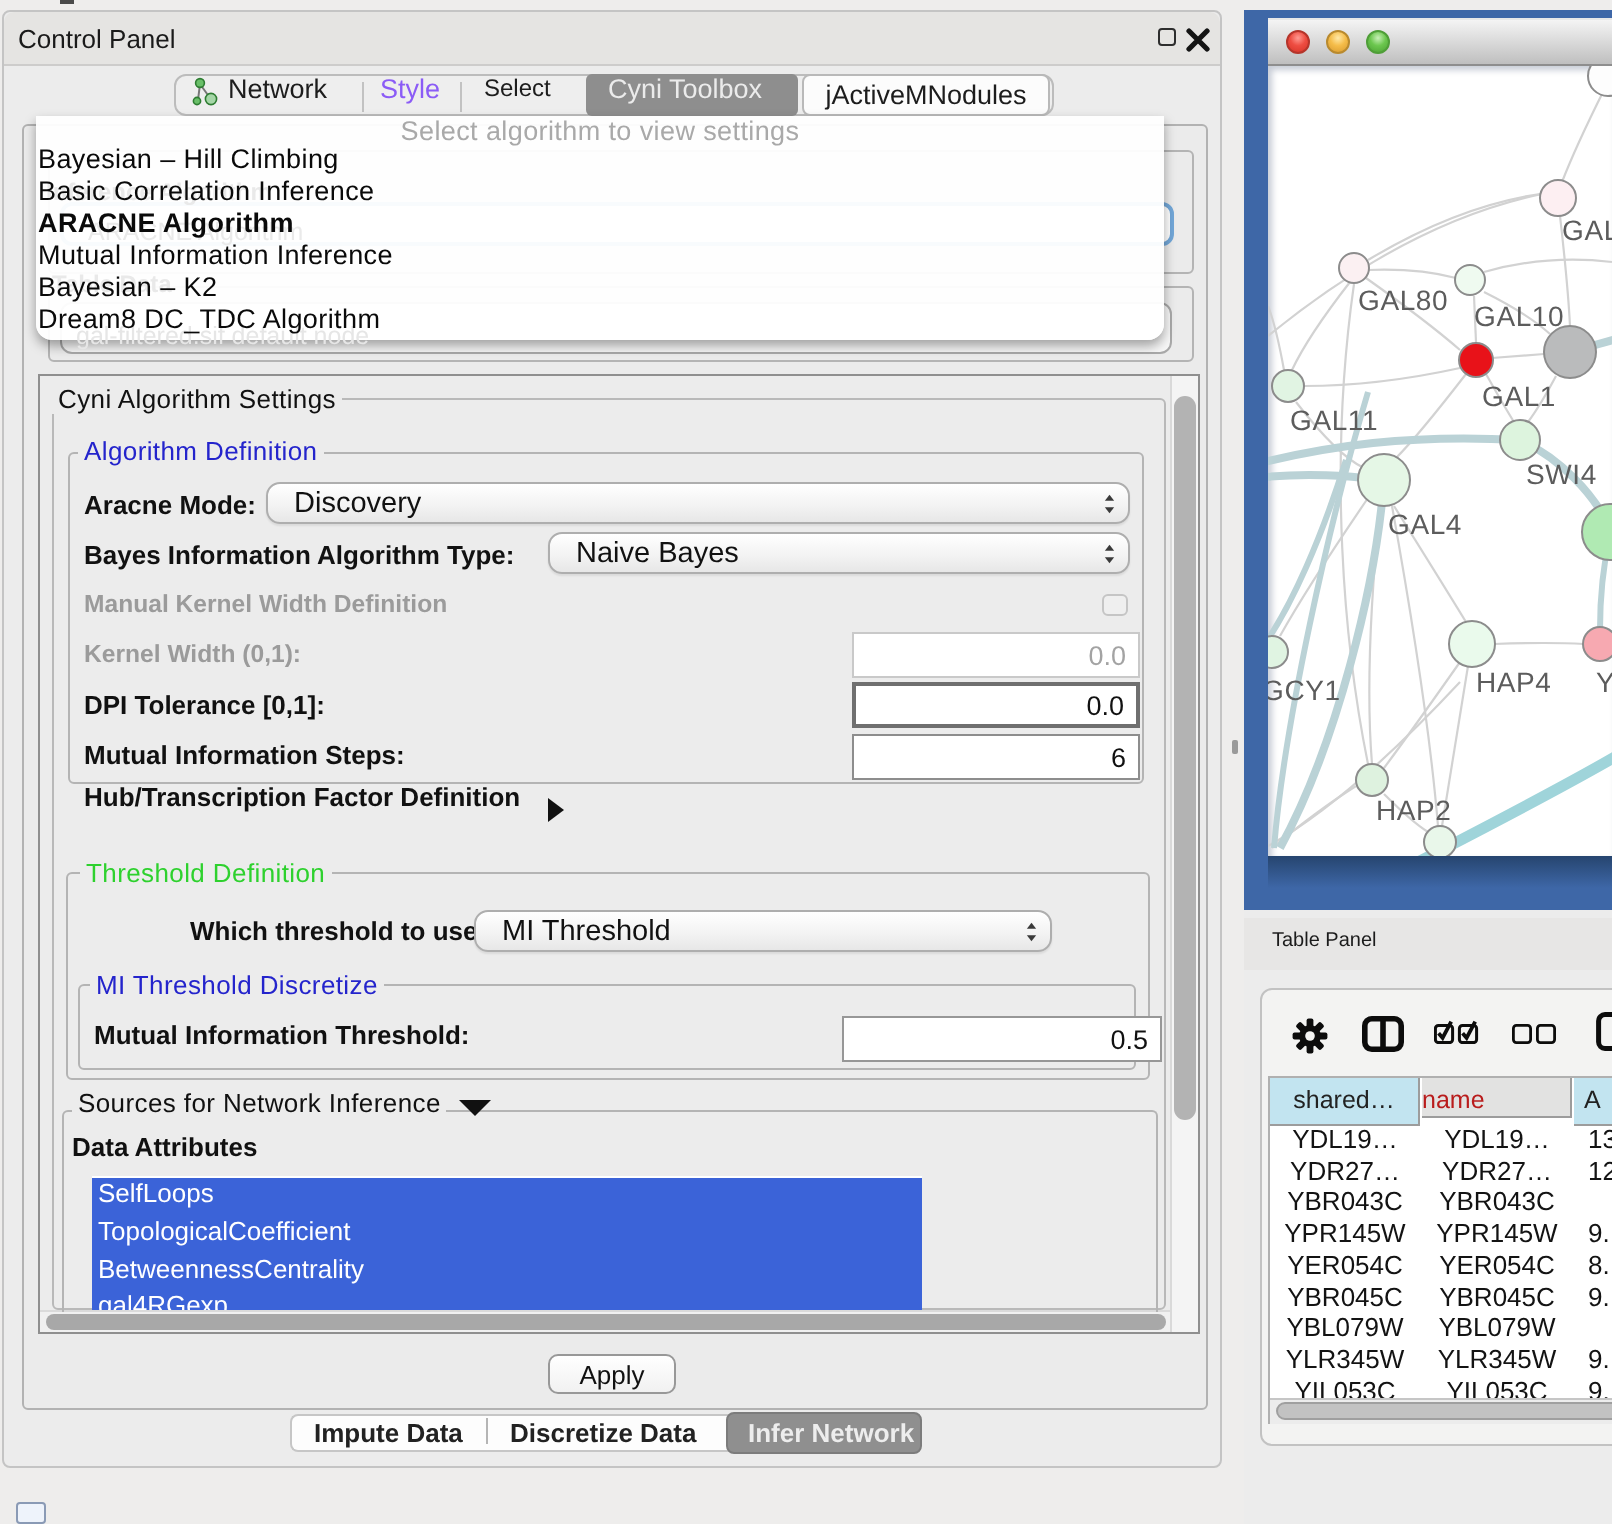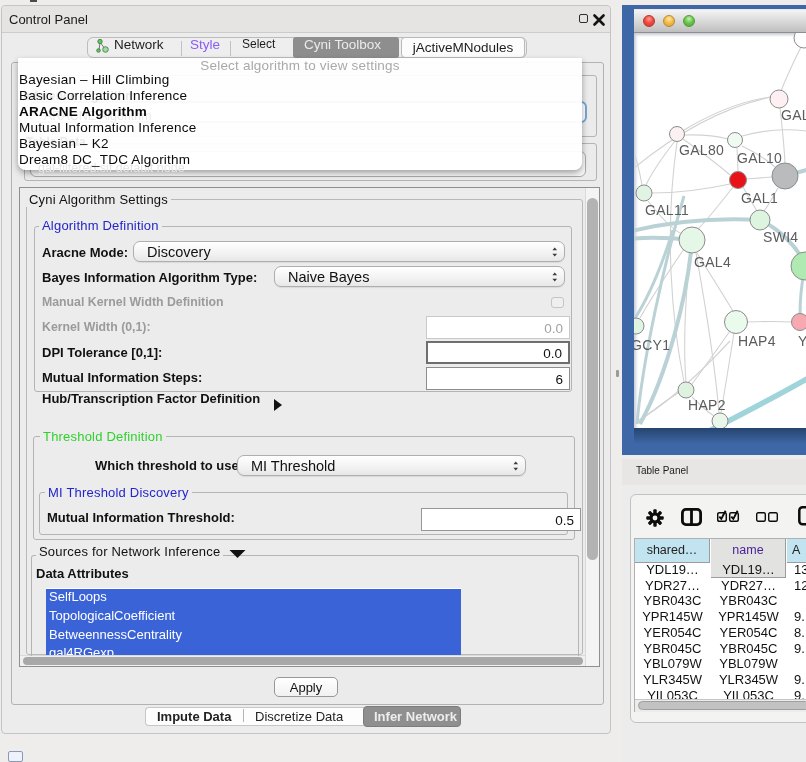--- a/index.html
+++ b/index.html
@@ -117,21 +117,21 @@
   <div class="lbl" style="left:93px;top:452px;">Which threshold to use:</div>
   <div class="combo" style="left:235px;top:449px;width:289px;height:21px;">
       <span class="t">MI Threshold</span>
     <svg class="spin" viewBox="0 0 9 14">
         <path d="M4.5,1.5 L7.3,5 H1.7 Z" fill="#3a3a3a"></path>
         <path d="M4.5,12.5 L7.3,9 H1.7 Z" fill="#3a3a3a"></path>
       </svg>
     </div>
 
   <div class="grp" style="left:37px;top:486px;width:529px;height:43px;"></div>
-  <div class="grplbl" style="left:43px;top:479px;color:#2424cc;">MI Threshold Discovery</div>
+  <div class="grplbl" style="left:43px;top:479px;color:#2424cc;">MI Threshold Discretize</div>
 
   <div class="lbl" style="left:45px;top:504px;">Mutual Information Threshold:</div>
   <div class="field" style="left:419px;top:502px;width:160px;height:23px;border:1.5px solid #979797;">
       <span>0.5</span>
     </div>
 
   <div class="grp" style="left:29px;top:549px;width:548px;height:101px;border-bottom:none;border-radius:3px 3px 0 0;"></div>
   <div class="grplbl" style="left:34px;top:538px;color:#111;font-weight:normal;">Sources for Network Inference</div>
   <svg class="abs" style="left:227px;top:544px;" width="17" height="8" viewBox="0 0 17 8">
       <path d="M0.5,0 L16.5,0 L8.5,8 Z" fill="#111"></path>
@@ -143,21 +143,21 @@
     <div class="abs" style="left:0;top:1px;width:499px;height:66px;background:#3b63d8;"></div>
     <div class="abs" style="left:3px;top:0;font-size:13px;color:#fff;line-height:18.8px;">SelfLoops<br>TopologicalCoefficient<br>BetweennessCentrality<br>gal4RGexp</div>
     <div class="abs" style="left:503px;top:2px;width:11px;height:60px;background:#b9b9b9;border-radius:5px;"></div>
   </div>
 
   <div class="abs" style="left:272px;top:671px;width:64px;height:20px;border:1px solid #989898;border-radius:5px;background:linear-gradient(#ffffff,#f1f1f1);text-align:center;font-size:13px;color:#111;line-height:19px;">Apply</div>
 
   <div class="abs" style="left:143px;top:700.5px;width:219px;height:19px;background:#fdfdfd;border:1px solid #c6c6c6;border-right:none;border-radius:4px 0 0 4px;"></div>
   <div class="abs" style="left:155px;top:703px;font-size:13px;font-weight:bold;color:#222;">Impute Data</div>
   <div class="abs" style="left:241px;top:703px;width:1px;height:13px;background:#b5b5b5;"></div>
-  <div class="abs" style="left:253px;top:703px;font-size:13px;font-weight:normal;color:#222;">Discretize Data</div>
+  <div class="abs" style="left:253px;top:703px;font-size:13px;font-weight:bold;color:#222;">Discretize Data</div>
   <div class="abs" style="left:361px;top:699.5px;width:98px;height:21px;background:#8f8f8f;border:1px solid #7c7c7c;border-radius:4px;"></div>
   <div class="abs" style="left:372px;top:702.5px;font-size:13px;font-weight:bold;color:#ededed;">Infer Network</div>
 </div>
 
 <div class="abs" style="left:18px;top:58px;width:564px;height:112px;background:rgba(255,255,255,0.95);border-radius:0 0 8px 8px;box-shadow:0 3px 6px rgba(0,0,0,0.35);">
   <div class="abs" style="left:0;top:0;width:100%;text-align:center;font-size:13.5px;color:#a9a9a9;letter-spacing:0.2px;">Select algorithm to view settings</div>
   <div class="abs" style="left:5px;top:31px;color:#e9e9e9;font-size:12px;font-weight:bold;">Inference Algorithm</div>
   <div class="abs" style="left:26px;top:51px;color:#eaeaea;font-size:12.5px;">ARACNE Algorithm</div>
   <div class="abs" style="left:8px;top:77px;color:#e9e9e9;font-size:12px;font-weight:bold;">Table Data</div>
   <div class="abs" style="left:20px;top:103px;color:#e6e6e6;font-size:12.5px;">gal-filtered.sif default node</div>
@@ -283,21 +283,21 @@
     <rect x="0.7" y="0.7" width="8.6" height="8.6" rx="1.5" fill="none" stroke="#0c0c0c" stroke-width="1.4"></rect>
     <rect x="12.7" y="0.7" width="8.6" height="8.6" rx="1.5" fill="none" stroke="#0c0c0c" stroke-width="1.4"></rect>
   </svg>
   <svg class="abs" style="left:175px;top:51px;" width="17" height="20" viewBox="0 0 17 20">
     <path d="M11.5,1.3 h-6 a3.2,3.2 0 0 0 -3.2,3.2 v10.5 a3.2,3.2 0 0 0 3.2,3.2 h7.5 a3.2,3.2 0 0 0 3.2,-3.2 V6 Z" fill="none" stroke="#0c0c0c" stroke-width="2.5"></path>
     <path d="M11.5,1.3 V6 h4.7" fill="none" stroke="#0c0c0c" stroke-width="1.8"></path>
   </svg>
 
   <div class="abs" style="left:12px;top:83px;width:172px;height:174px;background:#fff;border-left:1px solid #b0b0b0;border-top:1px solid #b0b0b0;overflow:hidden;">
     <div class="abs" style="left:0;top:0;width:75px;height:23.5px;background:#c2e4f0;border-right:1px solid #9c9c9c;border-bottom:1px solid #9c9c9c;text-align:center;font-size:12.5px;color:#222;line-height:23px;">shared…</div>
-    <div class="abs" style="left:76px;top:0;width:75px;height:39px;background:#e2e2e1;border-right:1px solid #9c9c9c;border-bottom:1px solid #9c9c9c;text-align:center;font-size:12.5px;color:#4c1d95;line-height:23px;">name</div>
+    <div class="abs" style="left:76px;top:0;width:75px;height:20px;background:#e2e2e1;border-right:1px solid #9c9c9c;border-bottom:1px solid #9c9c9c;font-size:12.5px;color:#b91c1c;line-height:23px;">name</div>
     <div class="abs" style="left:152px;top:0;width:40px;height:23.5px;background:#c2e4f0;border-bottom:1px solid #9c9c9c;font-size:12.5px;color:#222;line-height:23px;"><span style="padding-left:5px;">A</span></div>
     <div class="abs" style="left:0;top:23px;width:75px;font-size:13px;color:#131313;text-align:center;line-height:15.7px;">YDL19…<br>YDR27…<br>YBR043C<br>YPR145W<br>YER054C<br>YBR045C<br>YBL079W<br>YLR345W<br>YIL053C</div>
     <div class="abs" style="left:76px;top:23px;width:75px;font-size:13px;color:#131313;text-align:center;line-height:15.7px;">YDL19…<br>YDR27…<br>YBR043C<br>YPR145W<br>YER054C<br>YBR045C<br>YBL079W<br>YLR345W<br>YIL053C</div>
     <div class="abs" style="left:159px;top:23px;width:40px;font-size:13px;color:#131313;text-align:left;line-height:15.7px;">13<br>12<br>&nbsp;<br>9.<br>8.<br>9.<br>&nbsp;<br>9.<br>9.</div>
 
     <div class="abs" style="left:0;top:160px;width:172px;height:14px;background:#ececec;border-top:1px solid #c6c6c6;"></div>
     <div class="abs" style="left:3px;top:162px;width:172px;height:9px;background:#c2c2c2;border:1px solid #9f9f9f;border-radius:4.5px;"></div>
   </div>
 </div>
 

